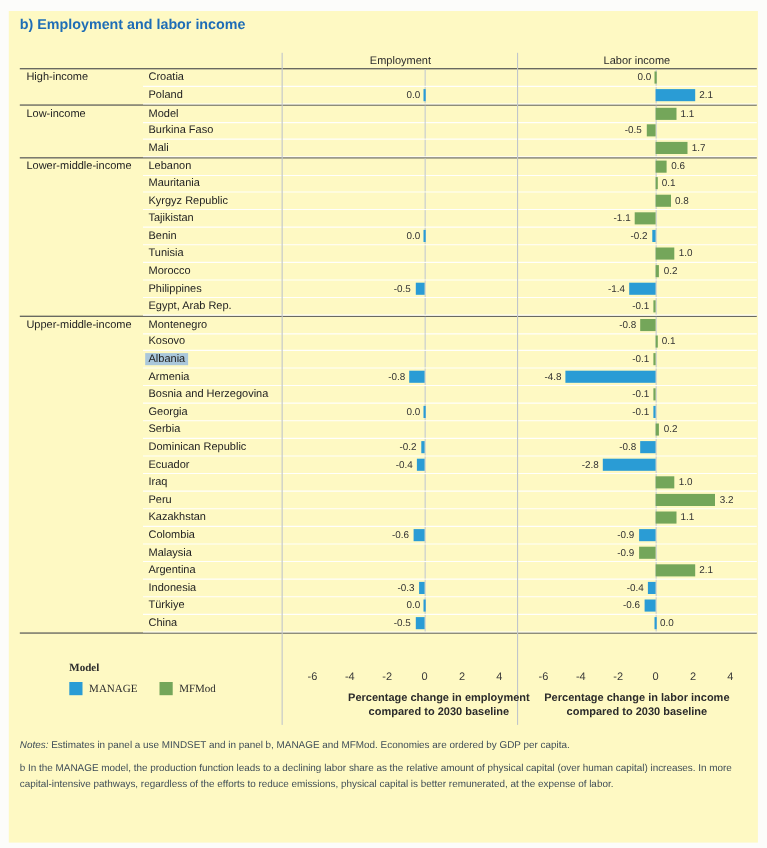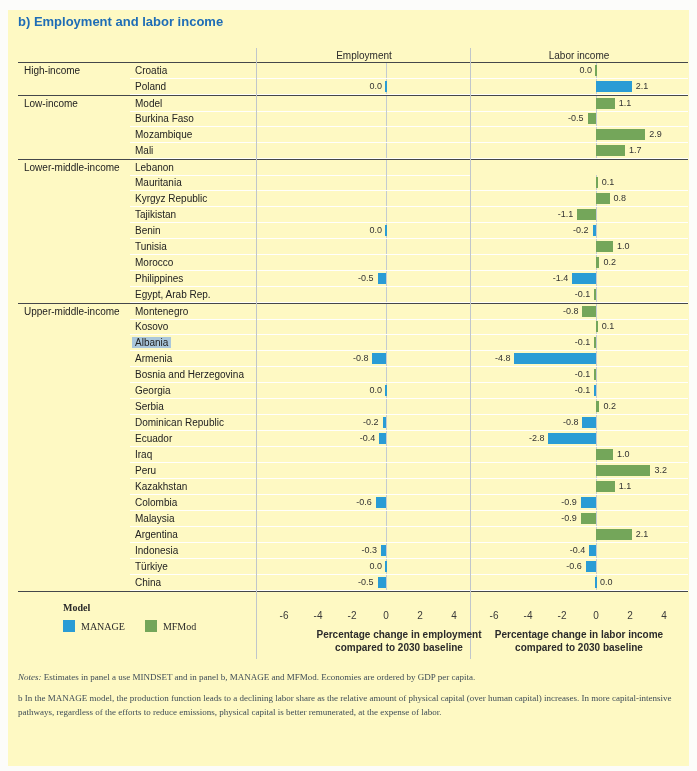--- a/index.html
+++ b/index.html
@@ -29,21 +29,21 @@
   .tick{position:absolute;transform:translateX(-50%);font-size:10px;color:#3a3a3a;}
   .caption{position:absolute;top:618px;font-size:10px;font-weight:bold;color:#2b2b2b;text-align:center;line-height:13px;}
   #cap-emp{left:248px;width:214px;margin-left:36px;}
   #cap-li{left:462px;width:218px;}
   #legend{position:absolute;left:55px;top:592px;font-family:Liberation Serif, serif;}
   .leg-title{font-size:10px;font-weight:bold;color:#2b2b2b;margin-bottom:7px;}
   .leg-items{display:flex;gap:20px;align-items:center;}
   .leg-item{display:flex;align-items:center;gap:6px;font-size:10px;color:#2b2b2b;}
   .swatch{width:12px;height:12px;display:inline-block;}
   #notes{position:absolute;left:10px;top:660px;width:664px;}
-  .note{font-size:9px;line-height:14.5px;color:#3f4d57;margin:0 0 6px 0;font-family:Liberation Serif, serif;}
+  .note{font-size:9px;line-height:14.5px;color:#3f4d57;margin:0 0 6px 0;}
   .note em{font-style:italic;}
 </style>
 </head>
 <body>
 
 <div id="page">
   <div class="card">
     <h1 id="fig-title">b) Employment and labor income</h1>
 
     <div class="colhead" id="head-emp">Employment</div>
@@ -84,40 +84,35 @@
           <div class="cell g"></div>
           <div class="cell c"><span>Burkina Faso</span></div>
           <div class="cell p emp"></div>
           <div class="cell p li">
             <div class="bar" style="background: rgb(116, 166, 90); width: 8.5px; left: 117.5px;"></div>
             <span class="vlabel" style="right: 104.5px;">-0.5</span>
           </div>
         </div>
         <div class="trow">
           <div class="cell g"></div>
-          <div class="cell c"><span>Mozambique</span></div>
-          <div class="cell p emp"></div>
-          <div class="cell p li">
-            <div class="bar" style="background: rgb(116, 166, 90); width: 49.3px; left: 126px;"></div>
-            <span class="vlabel" style="left: 179.3px;">2.9</span>
-          </div>
-        </div>
-        <div class="trow">
-          <div class="cell g"></div>
           <div class="cell c"><span>Mali</span></div>
           <div class="cell p emp"></div>
           <div class="cell p li">
             <div class="bar" style="background: rgb(116, 166, 90); width: 28.9px; left: 126px;"></div>
             <span class="vlabel" style="left: 158.9px;">1.7</span>
           </div>
         </div>
         <div class="trow gf">
           <div class="cell g">Lower-middle-income</div>
           <div class="cell c"><span>Lebanon</span></div>
           <div class="cell p emp"></div>
+          <div class="cell p li">
+            <div class="bar" style="background: rgb(116, 166, 90); width: 10.2px; left: 126px;"></div>
+            <span class="vlabel" style="left: 140.2px;">0.6</span>
+          </div>
         </div>
         <div class="trow">
           <div class="cell g"></div>
           <div class="cell c"><span>Mauritania</span></div>
           <div class="cell p emp"></div>
           <div class="cell p li">
             <div class="bar" style="background: rgb(116, 166, 90); width: 2px; left: 126px;"></div>
             <span class="vlabel" style="left: 131.7px;">0.1</span>
           </div>
         </div>

